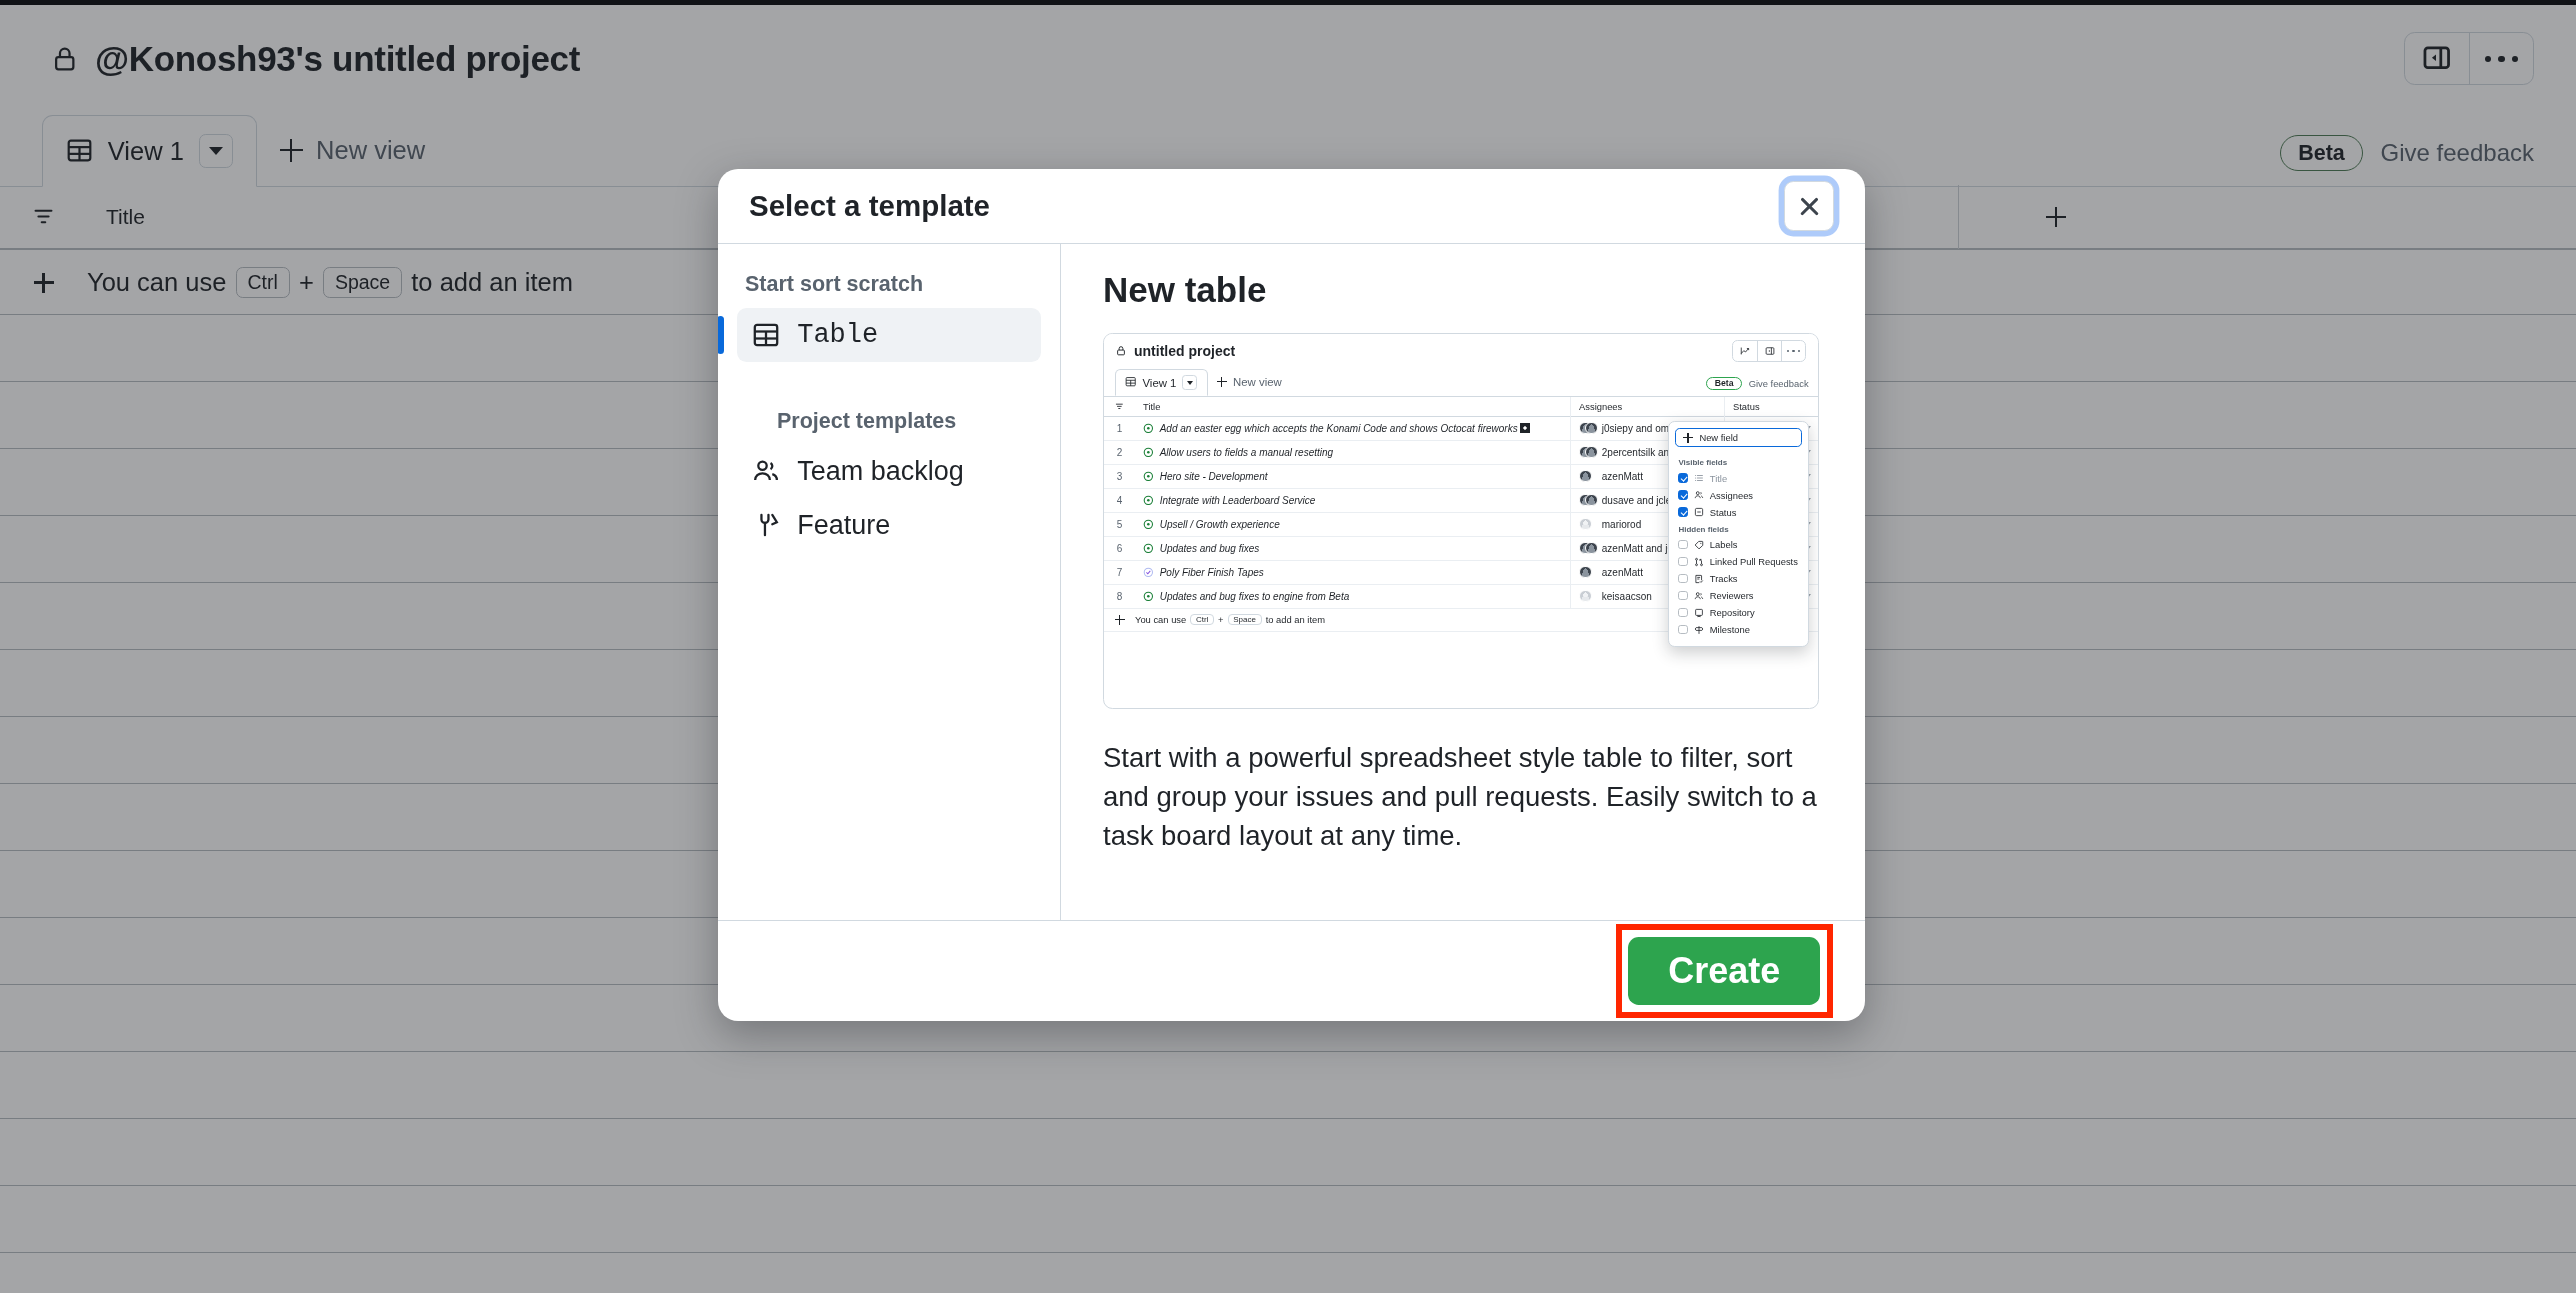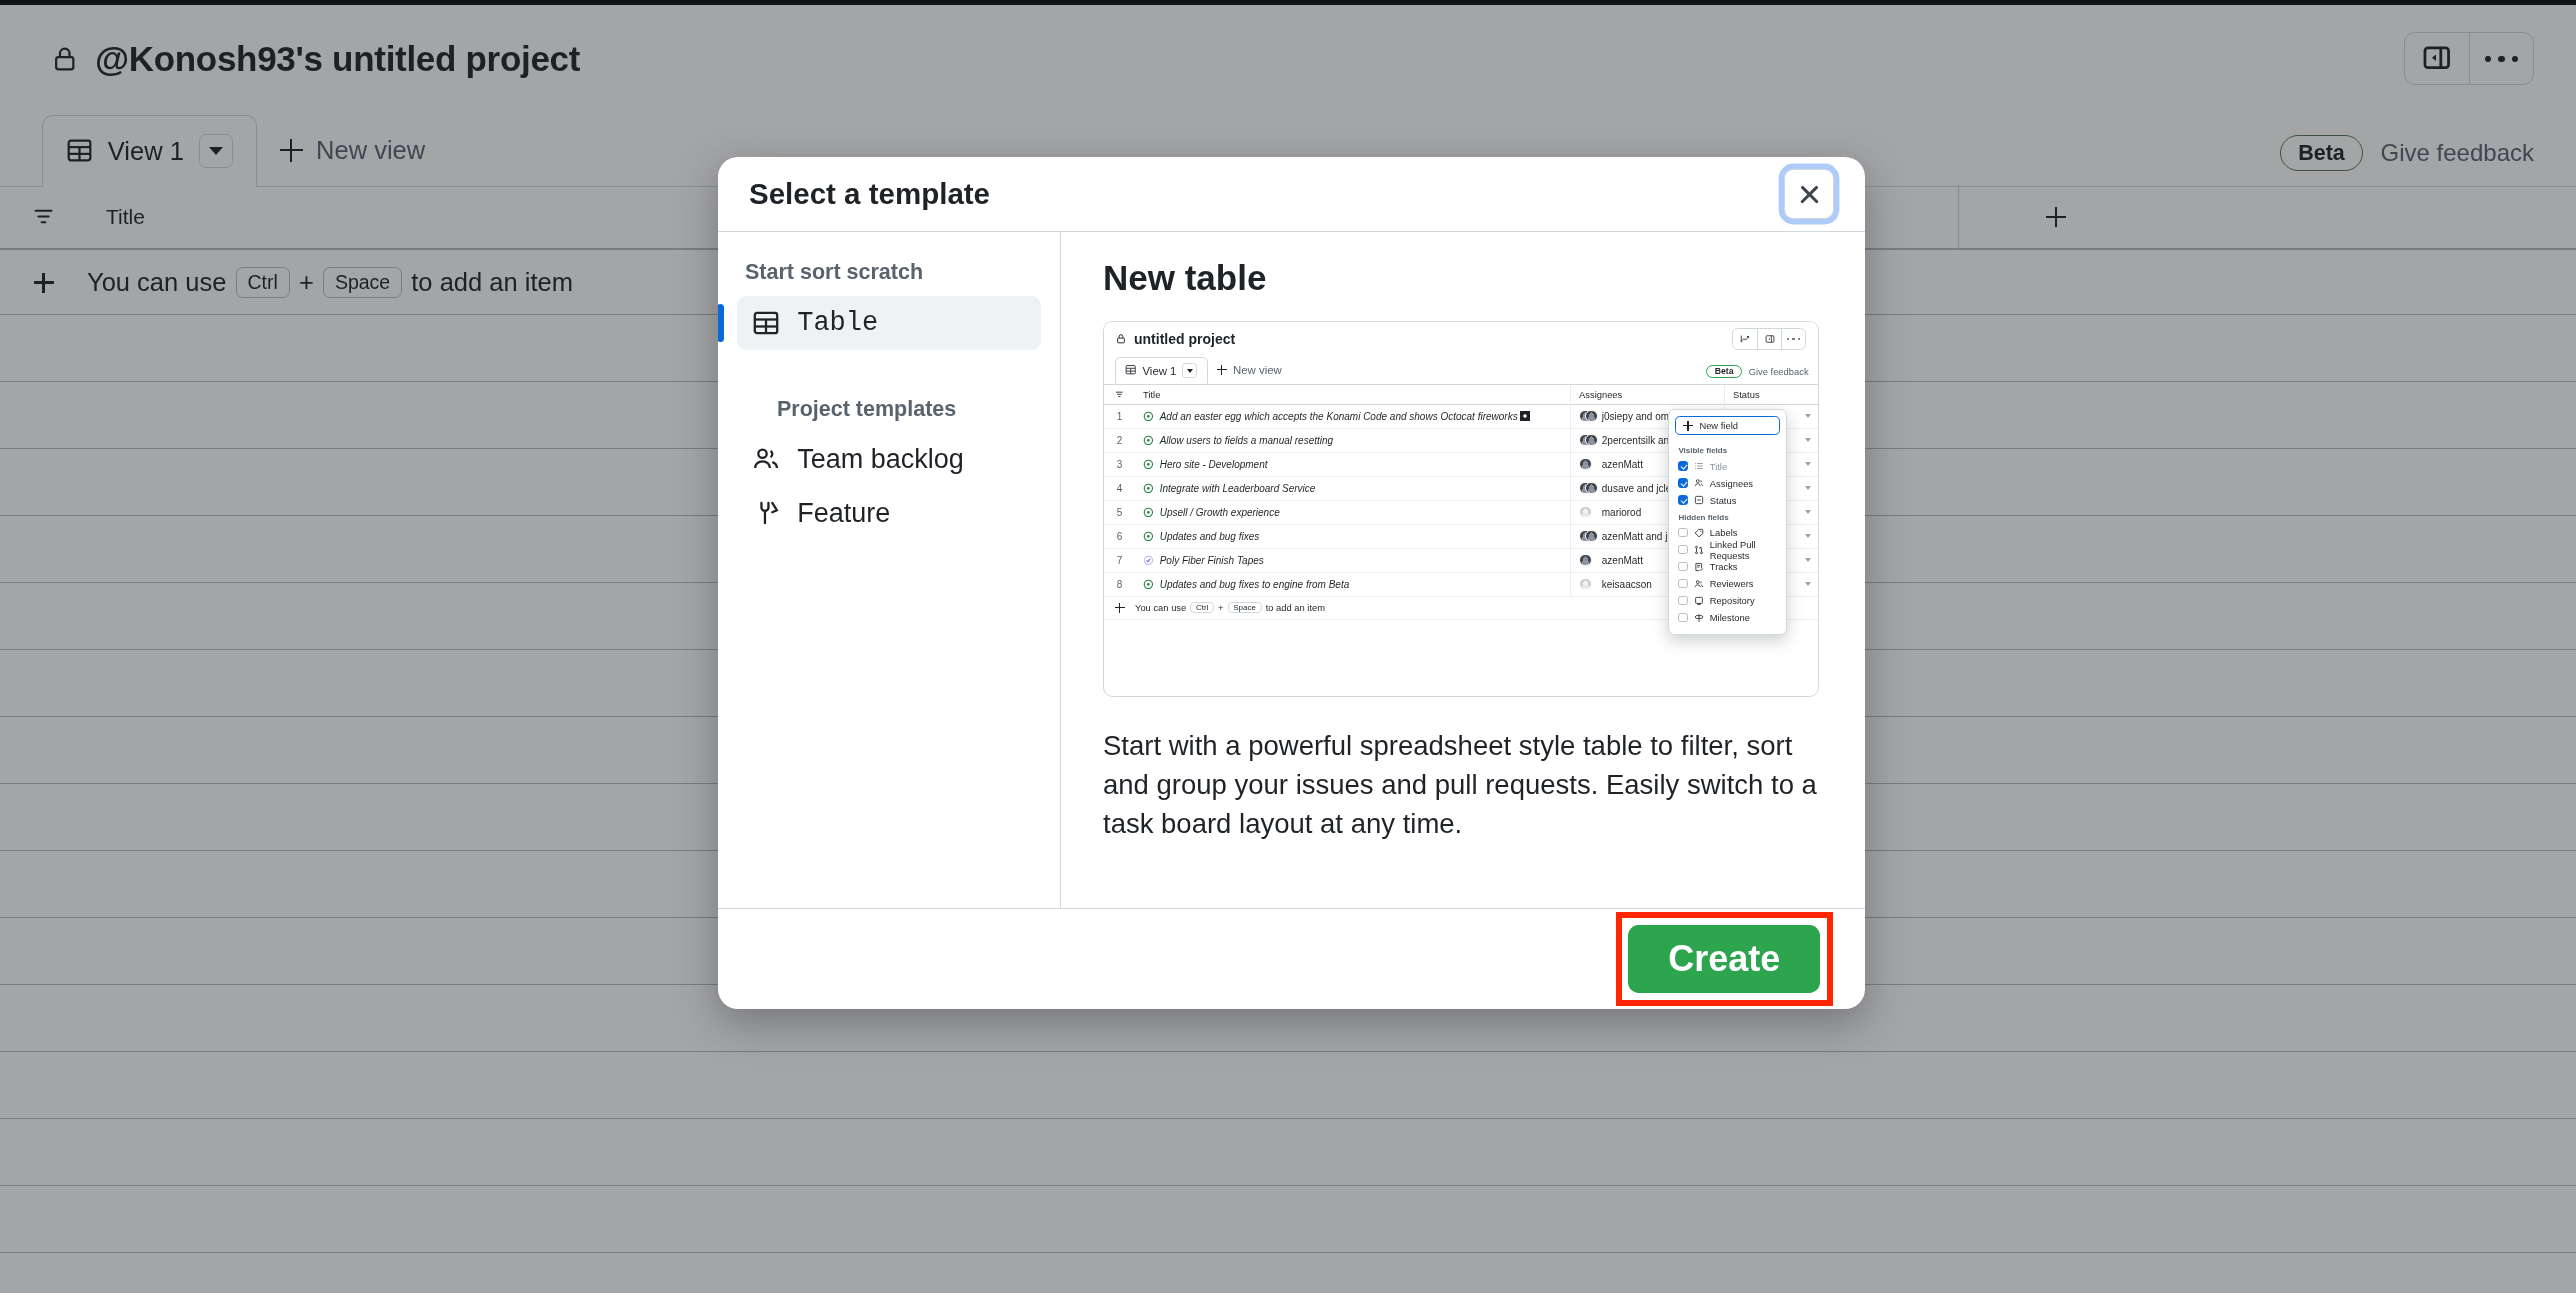--- a/index.html
+++ b/index.html
@@ -148,21 +148,21 @@
 
   
   #dim-overlay {
     position: absolute; inset: 0;
     background: rgba(27,31,36,0.40);
   }
 
   
   #modal {
     position: absolute;
-    left: 718px; top: 157px; width: 1147px; height: 181px;
+    left: 718px; top: 169px; width: 1147px; height: 181px;
     width: 1147px; height: 852px;
     background: #ffffff; border-radius: 20px;
     box-shadow: 0 13.4px 40px rgba(31,35,40,0.35);
     display: flex; flex-direction: column;
     overflow: hidden;
   }
   .modal-header {
     height: 75px; flex: 0 0 75px;
     display: flex; align-items: center;
     padding: 0 31px;
@@ -299,21 +299,21 @@
   .pv-assign-txt { font-size: 10px; color:#1f2328; white-space:nowrap;}
   .pv-cell-status { flex:1; display:flex; align-items:center; justify-content:flex-end; padding-right: 6.7px; height:24px;}
   .pv-scaret { width:0;height:0;border-left:3.4px solid transparent;border-right:3.4px solid transparent;border-top:4px solid #9aa2ab;}
   .pv-hintrow { display:flex; align-items:center; height: 23px; border-bottom:0.7px solid #eaeef2; }
   .pv-hintplus { width:31px; display:flex;align-items:center;justify-content:center;}
   .pv-hinttxt { display:flex;align-items:center;gap:4px; font-size:9.4px; color:#1f2328;}
   .pv-kbd { border:0.7px solid #d1d9e0;border-radius:4px;padding:0 4.7px; font-size:8px;}
 
   
   .pv-dropdown {
-    position: absolute; left: 564px; top: 87px; width: 119px;
+    position: absolute; left: 564px; top: 87px; width: 141px;
     background:#fff; border:0.7px solid #d1d9e0; border-radius:6.7px;
     box-shadow: 0 5.4px 16px rgba(31,35,40,0.22);
     padding: 6.7px 0 8px 0; z-index: 5;
   }
   .pv-newfield {
     margin: 0 6px 6.7px 6px; height: 19px;
     border: 1.3px solid #0969da; border-radius: 4.7px;
     display:flex; align-items:center; gap:6px; padding-left: 7.4px;
   }
   .pv-newfield span { font-size: 9.4px; color:#1f2328; }

